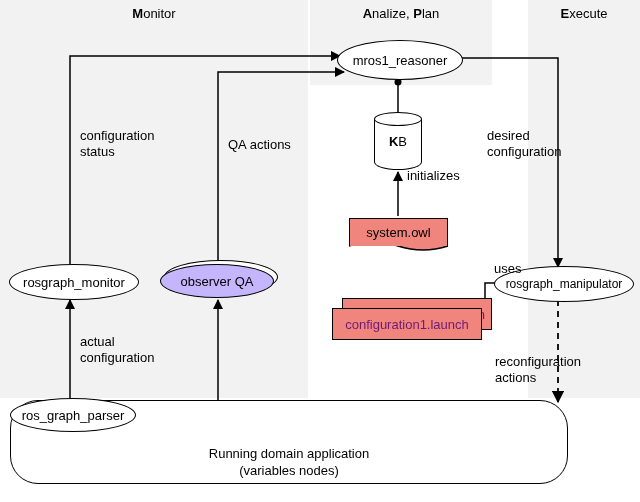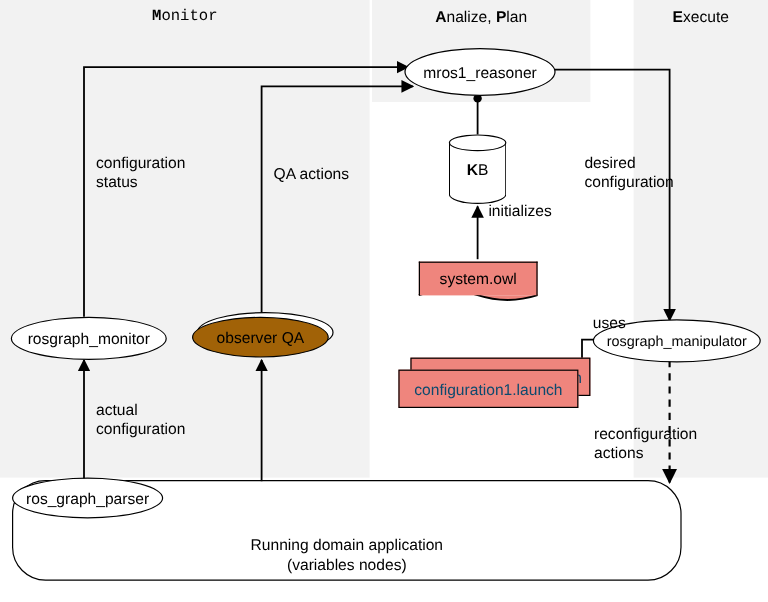--- a/index.html
+++ b/index.html
@@ -45,34 +45,34 @@
   }
   .ellipse-multi .back {
     position: absolute;
     border: 1.5px solid #000;
     background: #fff;
     border-radius: 50%;
   }
   .ellipse-multi .front {
     position: absolute;
     border: 1.5px solid #000;
-    background: #a16207;
+    background: #c4b5fd;
     border-radius: 50%;
     display: flex;
     align-items: center;
     justify-content: center;
   }
   .box-red {
     position: absolute;
     background: #ef857d;
     border: 1.5px solid #000;
     display: flex;
     align-items: center;
     justify-content: center;
-    color: #0c4a6e;
+    color: #701a75;
   }
   .box-red-wavy {
     position: absolute;
     background: #ef857d;
     border: 1.5px solid #000;
     border-bottom: none;
     display: flex;
     align-items: center;
     justify-content: center;
     color: #000;
@@ -133,21 +133,21 @@
     width: 640px;
     height: 502px;
     pointer-events: none;
   }
 </style>
 </head>
 <body>
 
 <div class="canvas">
 
-  <div class="region" style="left:0px; top:0px; width:308px; height:398px;font-family:Liberation Mono, monospace;">
+  <div class="region" style="left:0px; top:0px; width:308px; height:398px;">
     <div class="region-label">
       <b>M</b><span>onitor</span>
     </div>
   </div>
   <div class="region" style="left:310px; top:0px; width:182px; height:85px;">
     <div class="region-label">
       <b>A</b><span>nalize, </span><b>P</b><span>lan</span>
     </div>
   </div>
   <div class="region" style="left:528px; top:0px; width:112px; height:398px;">

